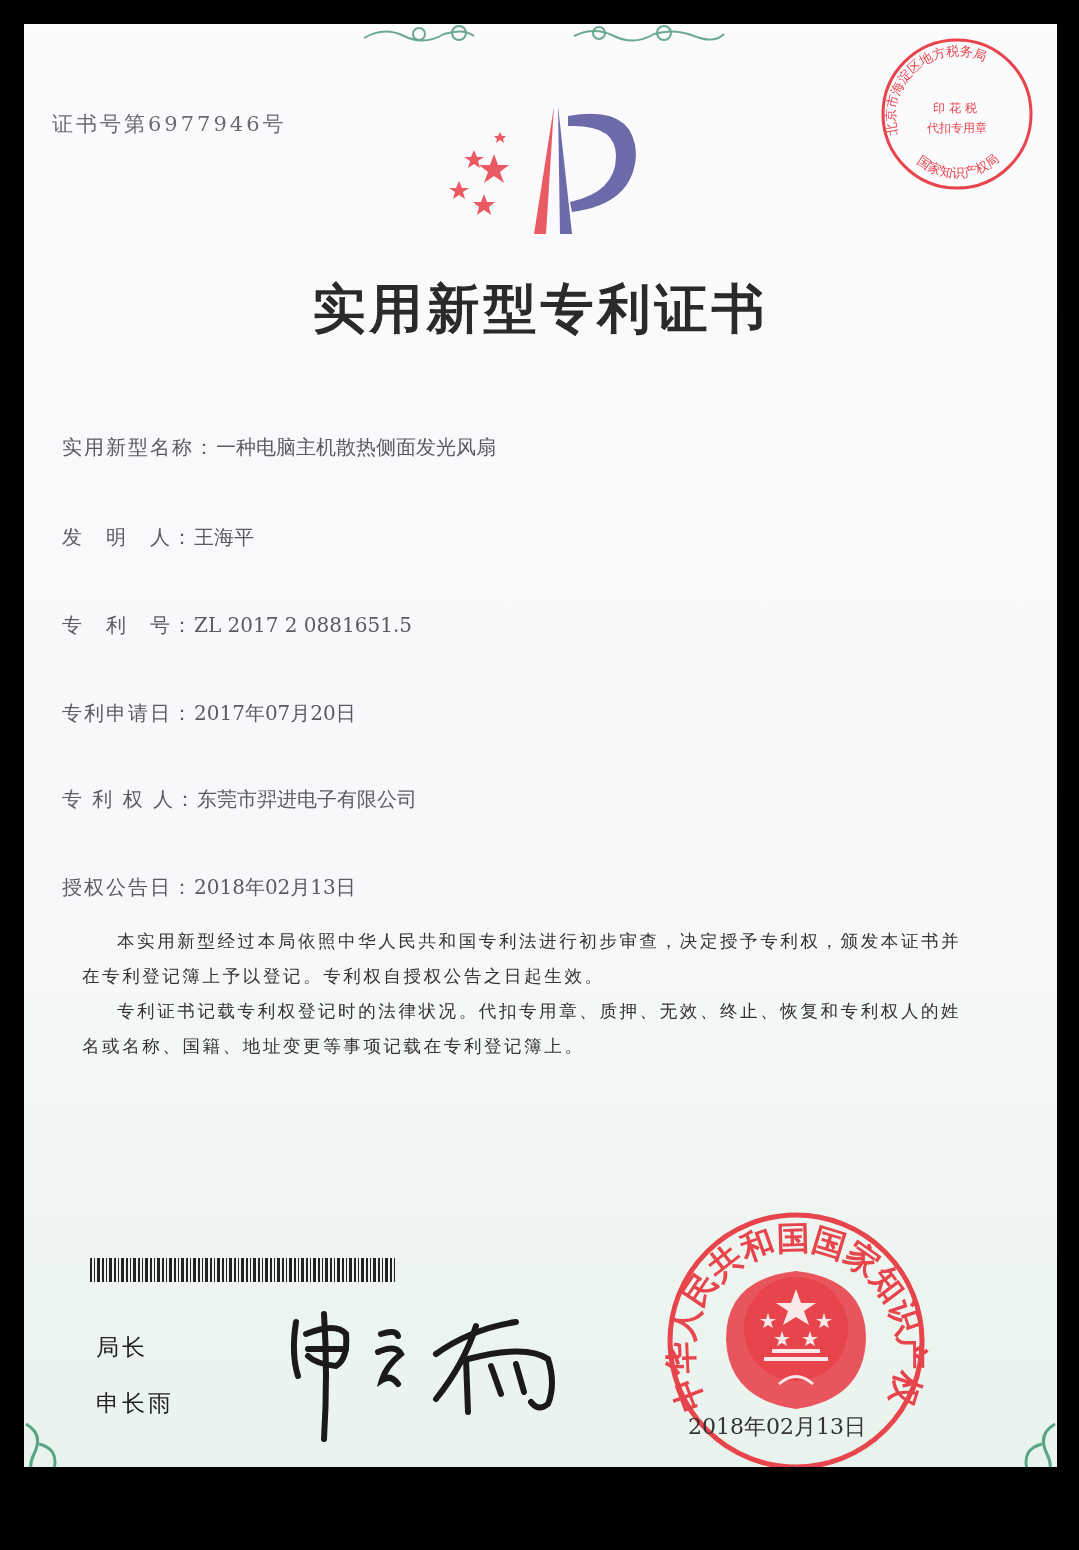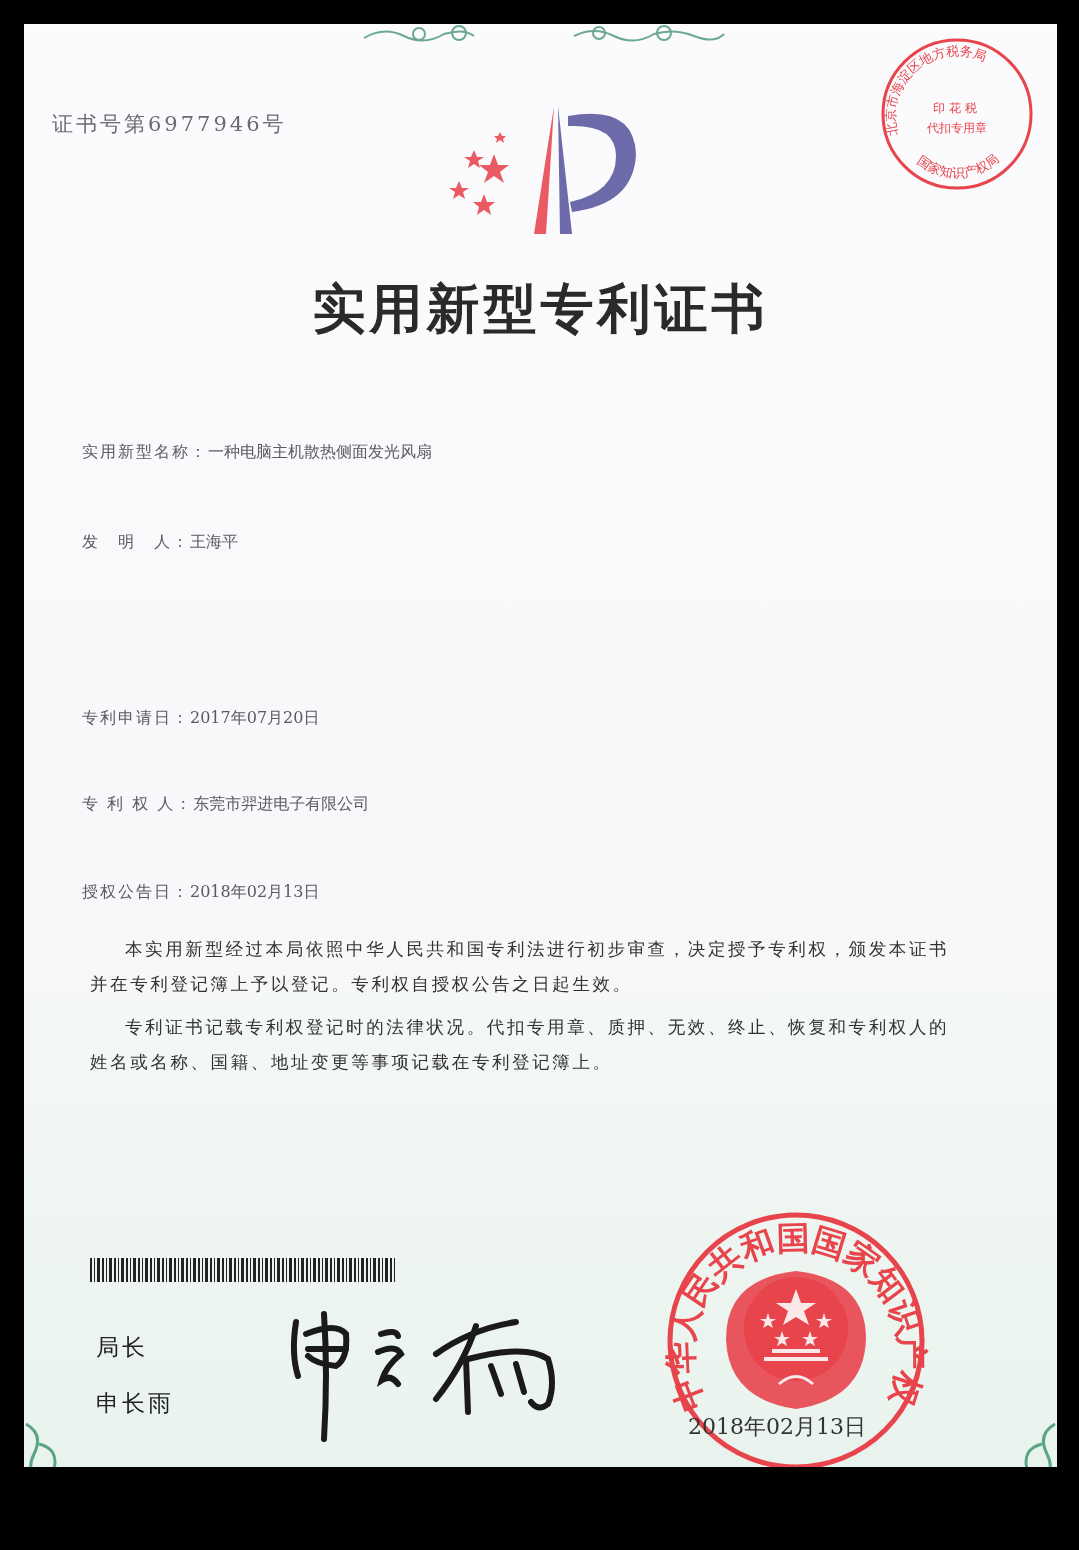--- a/index.html
+++ b/index.html
@@ -26,29 +26,29 @@
       font-size: 21px; color: #6b6b70; letter-spacing: 3px;
     }
     .logo { position: absolute; left: 420px; top: 70px; width: 200px; height: 140px; }
     .stamp-tax { position: absolute; left: 853px; top: 10px; width: 160px; height: 160px; }
     .title {
       position: absolute; left: 0; right: 0; top: 250px;
       text-align: center;
       font-size: 53px; font-weight: bold; color: #2a2a2a; letter-spacing: 4px;
     }
     .field {
-      position: absolute; left: 58px;
-      font-size: 16px; color: #5a5a60; white-space: nowrap; margin-top: 8px;
+      position: absolute; left: 38px;
+      font-size: 20px; color: #5a5a60; white-space: nowrap;
     }
     .field .lbl { display: inline-block; letter-spacing: 2px; }
     .body-text {
       position: absolute; left: 58px; top: 900px; width: 890px;
       font-size: 17.5px; color: #333; line-height: 35px; letter-spacing: 2.6px;
     }
-    .body-text p { margin: 8px; text-indent: 2em; }
+    .body-text p { margin: 0; text-indent: 2em; }
     .barcode {
       position: absolute; left: 66px; top: 1234px; width: 306px; height: 24px;
       background: repeating-linear-gradient(90deg, #222 0 2px, transparent 2px 4px, #222 4px 5px, transparent 5px 7px, #222 7px 10px, transparent 10px 12px);
     }
     .director-title, .director-name {
       position: absolute; left: 72px;
       font-family: "DejaVu Sans", "Liberation Sans", sans-serif;
       font-size: 23px; color: #222; letter-spacing: 3px; text-align: right;
     }
     .director-title { top: 1308px; }
@@ -126,20 +126,23 @@
     <text x="80" y="98" text-anchor="middle" font-size="12" fill="#e8444c">代扣专用章</text>
   </svg>
 
   <div class="title">实用新型专利证书</div>
 
   <div class="field" style="top:410px">
     <span class="lbl">实用新型名称：</span><span>一种电脑主机散热侧面发光风扇</span>
   </div>
   <div class="field" style="top:500px">
     <span class="lbl">发　明　人：</span><span>王海平</span>
+  </div>
+  <div class="field" style="top:588px">
+    <span class="lbl">专　利　号：</span><span>ZL 2017 2 0881651.5</span>
   </div>
   <div class="field" style="top:676px">
     <span class="lbl">专利申请日：</span><span>2017年07月20日</span>
   </div>
   <div class="field" style="top:762px">
     <span class="lbl">专 利 权 人：</span><span>东莞市羿进电子有限公司</span>
   </div>
   <div class="field" style="top:850px">
     <span class="lbl">授权公告日：</span><span>2018年02月13日</span>
   </div>

